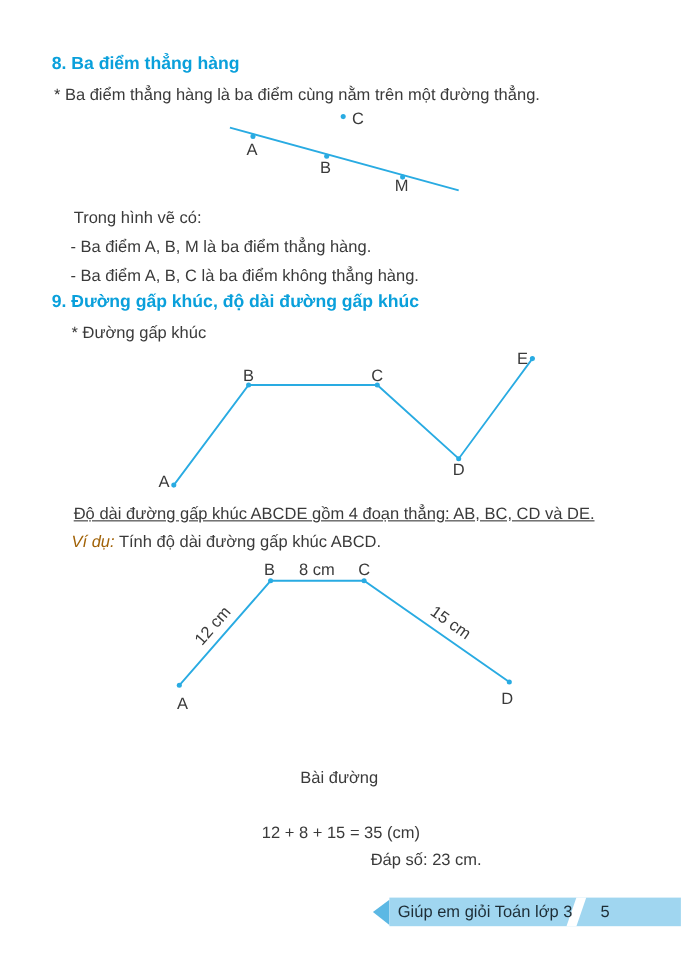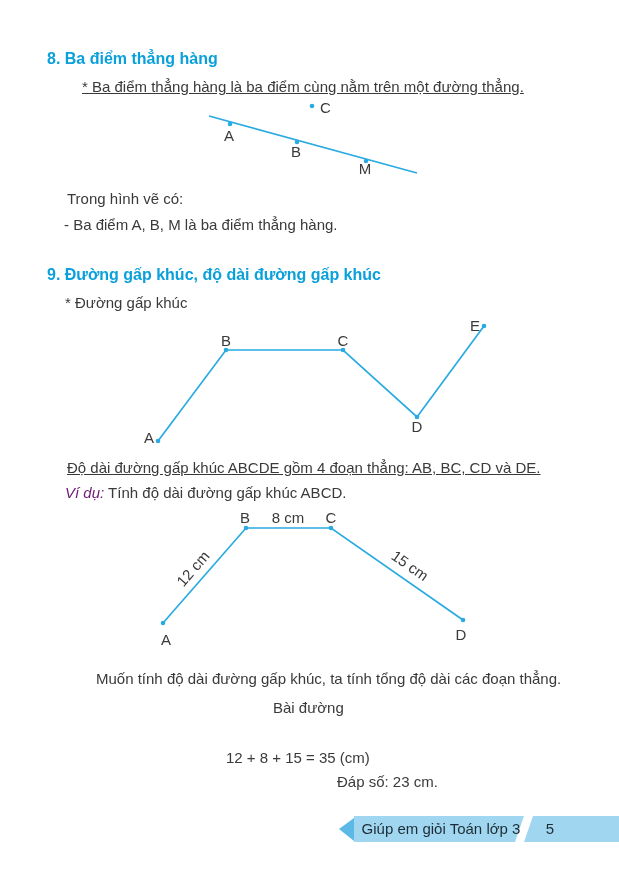--- a/index.html
+++ b/index.html
@@ -4,52 +4,53 @@
 <style>
   html,body { margin:0; padding:0; background:#ffffff; }
   .page {
     position:relative; width:619px; height:871px; background:#ffffff;
     font-family:"Liberation Sans", sans-serif; font-size:15px; color:#3a3a3a;
     overflow:hidden;
     text-align:center;
   }
   .abs { position:absolute; white-space:nowrap; line-height:19px; }
   .heading { color:#0aa0db; font-weight:bold; font-size:16px; }
-  .example-label { color:#701a75; font-style:italic; }
+  .example-label { color:#a16207; font-style:italic; }
   svg { position:absolute; overflow:visible; }
   svg text {
     font-family:"Liberation Sans", sans-serif; font-size:15px; fill:#3a3a3a;
   }
   .fig-line { stroke:#29abe2; stroke-width:1.7; fill:none; }
   .fig-dot  { fill:#29abe2; }
   .footer-title { fill:#1d2d36; }
 </style>
 </head>
 <body>
 
 <div class="page">
 
   <div class="abs heading" style="left:47px; top:49px;">8. Ba điểm thẳng hàng</div>
 
-  <div class="abs" style="left:82px; top:77px;text-decoration:underline;">* Ba điểm thẳng hàng là ba điểm cùng nằm trên một đường thẳng.</div>
+  <div class="abs" style="left:49px; top:77px;">* Ba điểm thẳng hàng là ba điểm cùng nằm trên một đường thẳng.</div>
 
   <svg style="left:180px; top:95px;" width="250" height="95" viewBox="0 0 250 95">
     <circle class="fig-dot" cx="132" cy="11" r="2.3"></circle>
     <text x="140" y="18">C</text>
     <line class="fig-line" x1="29" y1="21" x2="237" y2="78"></line>
     <circle class="fig-dot" cx="50" cy="29" r="2.3"></circle>
     <circle class="fig-dot" cx="117" cy="47" r="2.3"></circle>
     <circle class="fig-dot" cx="186" cy="66" r="2.3"></circle>
     <text x="49" y="46" text-anchor="middle">A</text>
     <text x="116" y="62" text-anchor="middle">B</text>
     <text x="185" y="79" text-anchor="middle">M</text>
   </svg>
 
   <div class="abs" style="left:64px; top:215px;">- Ba điểm A, B, M là ba điểm thẳng hàng.</div>
   <div class="abs" style="left:67px; top:189px;">Trong hình vẽ có:</div>
+  <div class="abs" style="left:64px; top:241px;">- Ba điểm A, B, C là ba điểm không thẳng hàng.</div>
 
   <div class="abs heading" style="left:47px; top:265px;">9. Đường gấp khúc, độ dài đường gấp khúc</div>
 
   <div class="abs" style="left:65px; top:293px;">* Đường gấp khúc</div>
 
   <svg style="left:140px; top:315px;" width="360" height="140" viewBox="0 0 360 140">
     <polyline class="fig-line" points="18,126 86,35 203,35 277,102 344,11"></polyline>
     <circle class="fig-dot" cx="18" cy="126" r="2.3"></circle>
     <circle class="fig-dot" cx="86" cy="35" r="2.3"></circle>
     <circle class="fig-dot" cx="203" cy="35" r="2.3"></circle>
@@ -77,24 +78,23 @@
     <circle class="fig-dot" cx="318" cy="112" r="2.3"></circle>
     <text x="100" y="15" text-anchor="middle">B</text>
     <text x="143" y="15" text-anchor="middle">8 cm</text>
     <text x="186" y="15" text-anchor="middle">C</text>
     <text x="21" y="137" text-anchor="middle">A</text>
     <text x="316" y="132" text-anchor="middle">D</text>
     <text x="52" y="64" text-anchor="middle" transform="rotate(-49 52 64)">12 cm</text>
     <text x="262" y="62" text-anchor="middle" transform="rotate(35 262 62)">15 cm</text>
   </svg>
 
-  <div class="abs" style="left:96px; top:669px;">Muốn tính độ dài đường gấp khúc, ta tính tổng độ dài các đoạn thẳng.</div>
 
   <div class="abs" style="left:273px; top:698px;">Bài đường</div>
-  <div class="abs" style="left:226px; top:748px;">12 + 8 + 15 = 35 (cm)</div>
+  <div class="abs" style="left:238px; top:748px;">12 + 8 + 15 = 35 (cm)</div>
   <div class="abs" style="left:337px; top:772px;">Đáp số: 23 cm.</div>
 
   <svg style="left:330px; top:808px;" width="289" height="40" viewBox="0 0 289 40">
     <polygon points="9,21 24,10 24,33" fill="#5cb8e4"></polygon>
     <rect x="24" y="8" width="265" height="26" fill="#a0d6f0"></rect>
     <polygon points="194,8 203,8 194,34 185,34" fill="#ffffff"></polygon>
     <text x="111" y="26" text-anchor="middle" class="footer-title">Giúp em giỏi Toán lớp 3</text>
     <text x="220" y="26" text-anchor="middle" class="footer-title">5</text>
   </svg>
 

